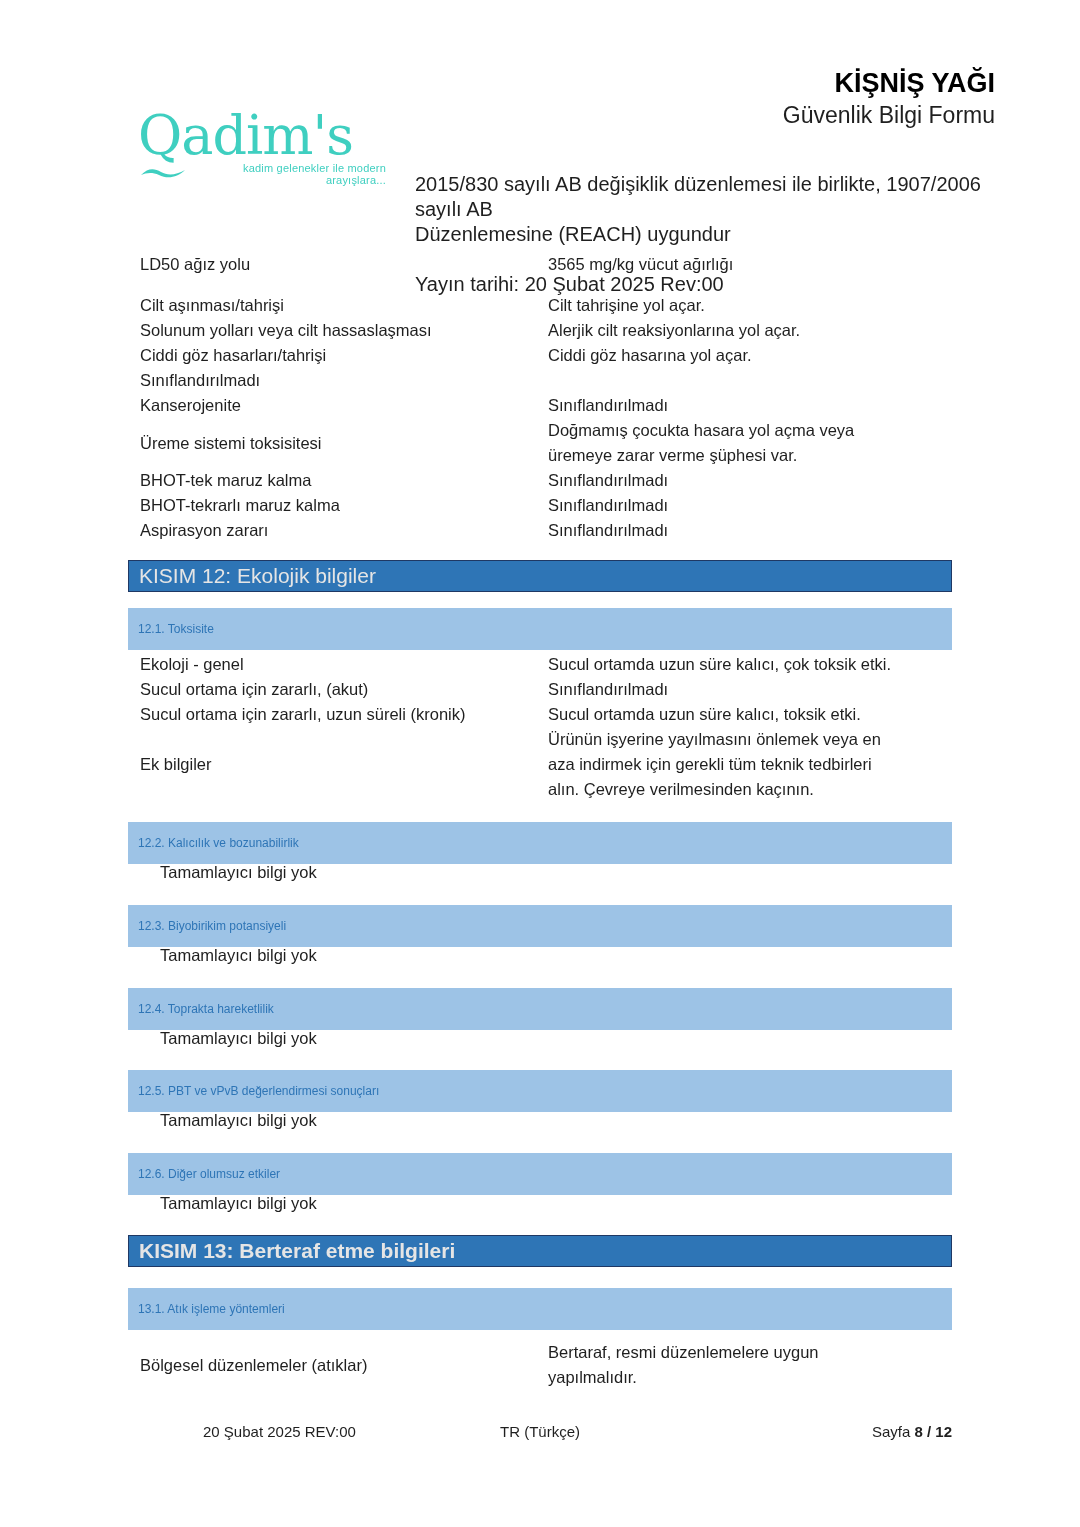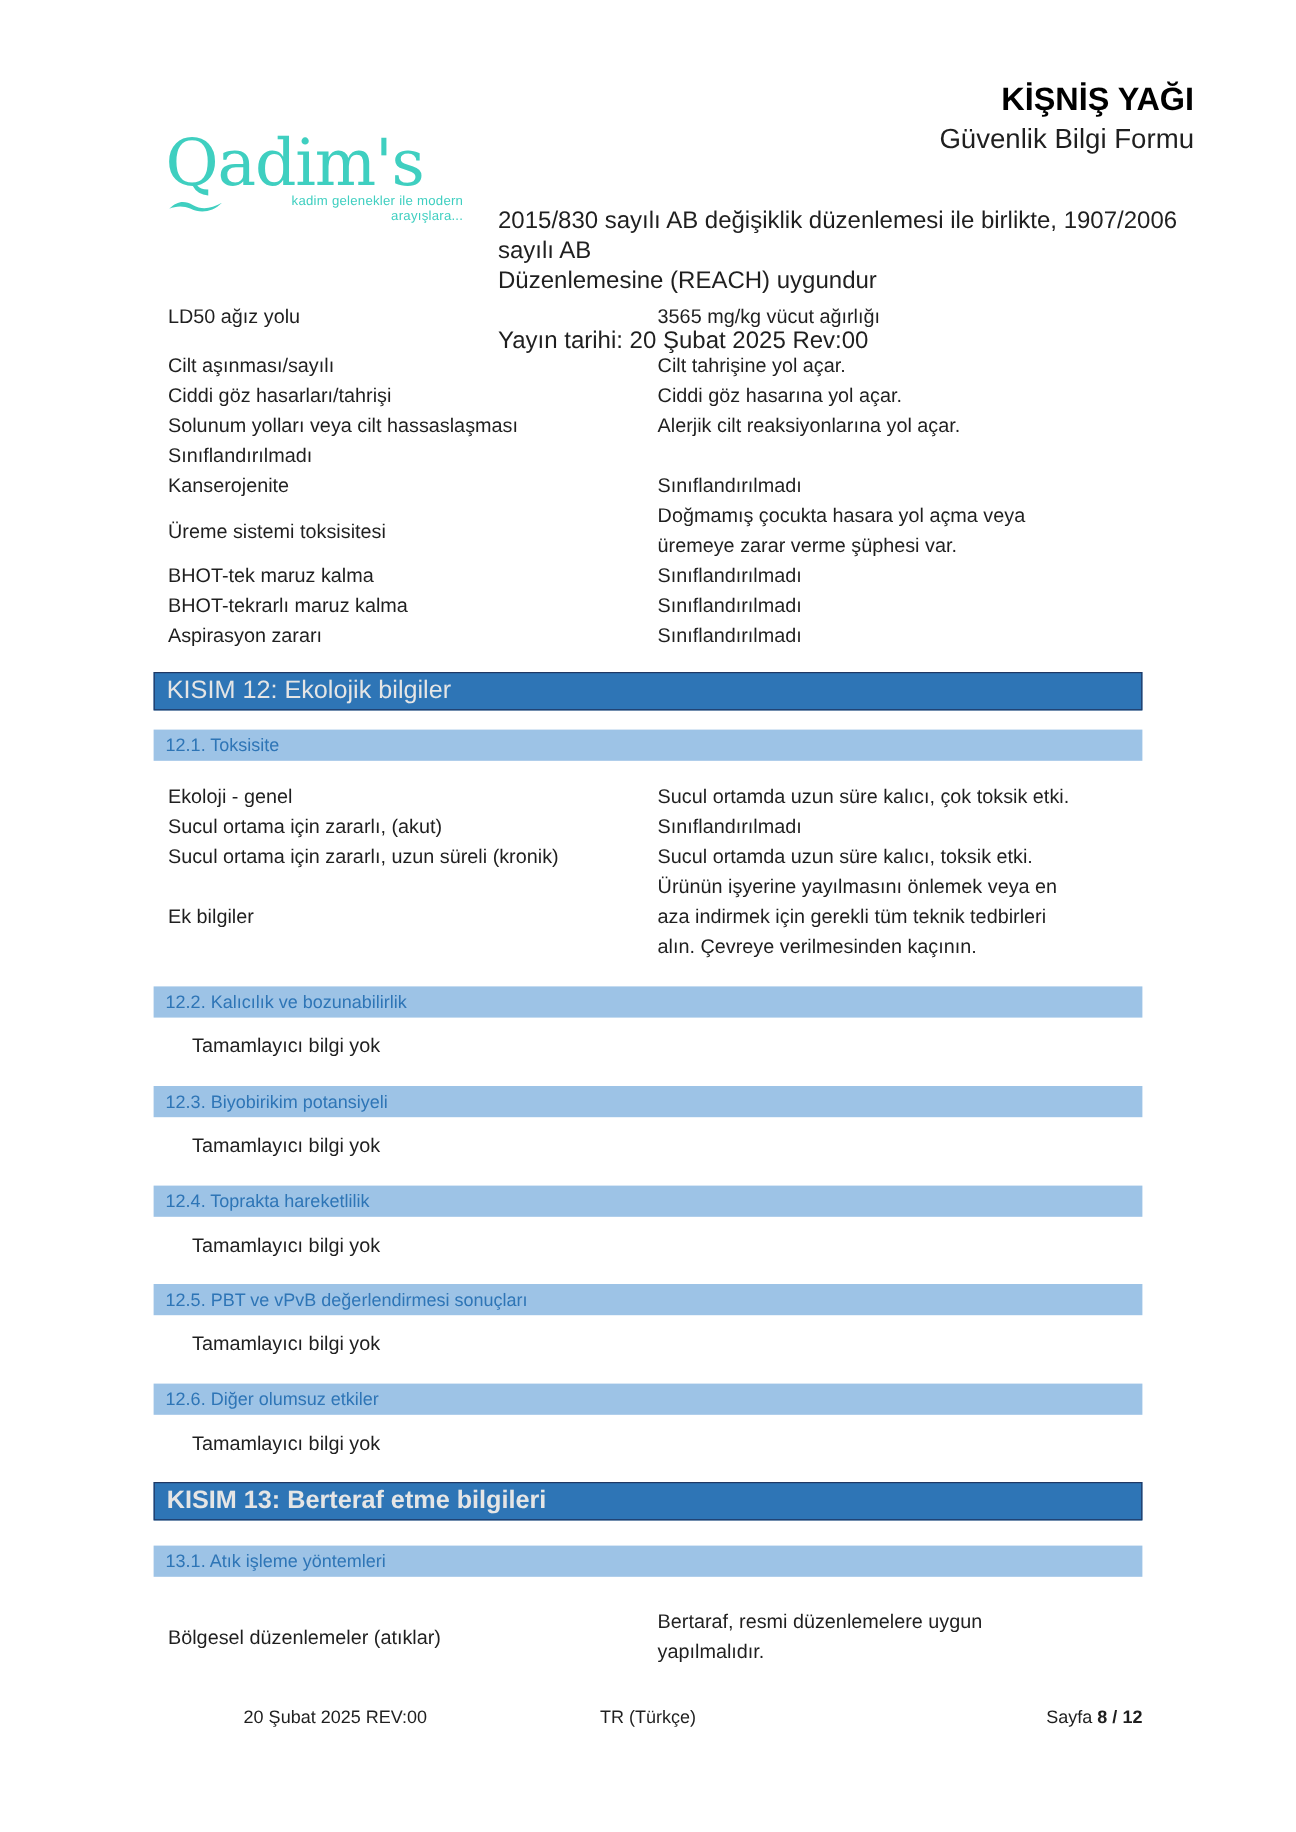--- a/index.html
+++ b/index.html
@@ -46,22 +46,22 @@
 
   
   .section-bar {
     position:absolute; left:128px; width:824px; height:32px;
     background:#2E75B6; border:1.5px solid #1F3864;
     color:#e5e5e5; font-size:21px;
     display:flex; align-items:center; padding-left:10px;
   }
   .section-bar.bold { font-weight:700; }
   .sub-bar {
-    position:absolute; left:128px; width:824px; height:26px;
-    background:#9DC3E6; color:#2E75B6; font-size:15px;
+    position:absolute; left:128px; width:824px; height:42px;
+    background:#9DC3E6; color:#2E75B6; font-size:12px;
     display:flex; align-items:center; padding-left:10px;
   }
   .note { position:absolute; left:128px; font-size:16.5px; line-height:25px;margin-left:32px; }
 
   
   .footer { position:absolute; top:1423px; left:0; width:1080px; font-size:15px; color:#1f1f1f; }
   .footer .f-left { position:absolute; left:203px; top:0; }
   .footer .f-center { position:absolute; left:0; right:0; top:0; text-align:center; }
   .footer .f-right { position:absolute; right:128px; top:0; }
   .footer b { font-weight:700; }
@@ -93,30 +93,30 @@
 Düzenlemesine (REACH) uygundur</div>
     <div class="pre">Yayın tarihi: 20 Şubat 2025  Rev:00</div>
   </div>
 
   <div class="kv-table" style="top:252px;">
     <div class="kv-row gap16">
       <div class="kv-label">LD50 ağız yolu</div>
       <div class="kv-value pre">3565 mg/kg vücut ağırlığı</div>
     </div>
     <div class="kv-row">
-      <div class="kv-label">Cilt aşınması/sayılı</div>
+      <div class="kv-label">Cilt aşınması/tahrişi</div>
       <div class="kv-value pre">Cilt tahrişine yol açar.</div>
+    </div>
+    <div class="kv-row">
+      <div class="kv-label">Solunum yolları veya cilt hassaslaşması</div>
+      <div class="kv-value pre">Alerjik cilt reaksiyonlarına yol açar.</div>
     </div>
     <div class="kv-row">
       <div class="kv-label">Ciddi göz hasarları/tahrişi</div>
       <div class="kv-value pre">Ciddi göz hasarına yol açar.</div>
-    </div>
-    <div class="kv-row">
-      <div class="kv-label">Solunum yolları veya cilt hassaslaşması</div>
-      <div class="kv-value pre">Alerjik cilt reaksiyonlarına yol açar.</div>
     </div>
     <div class="kv-row">
       <div class="kv-value pre">Sınıflandırılmadı</div>
     </div>
     <div class="kv-row">
       <div class="kv-label">Kanserojenite</div>
       <div class="kv-value pre">Sınıflandırılmadı</div>
     </div>
     <div class="kv-row center">
       <div class="kv-label">Üreme sistemi toksisitesi</div>

